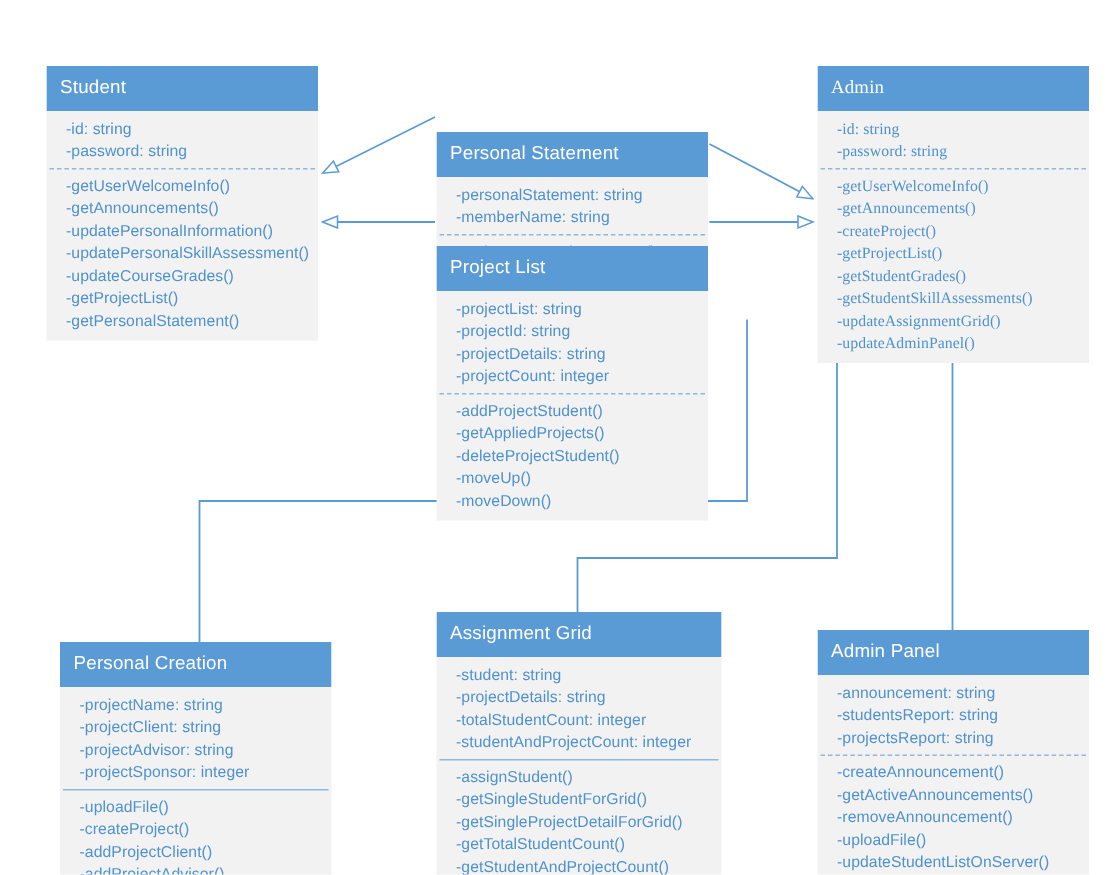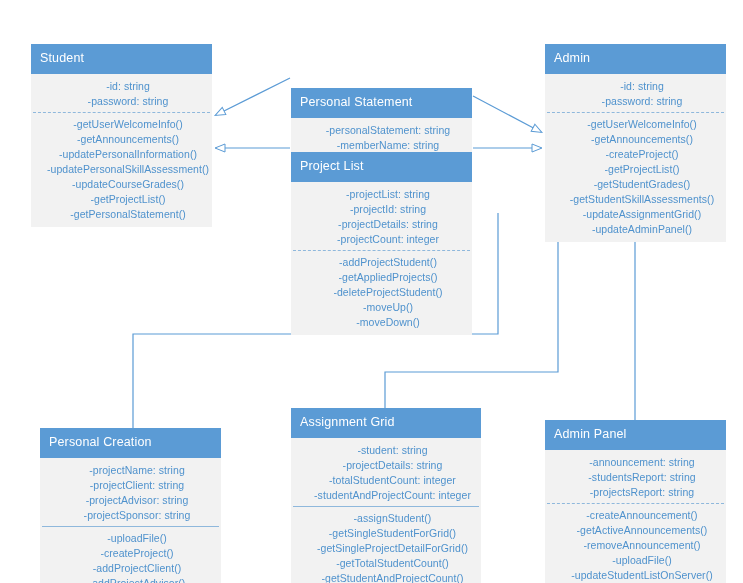--- a/index.html
+++ b/index.html
@@ -38,21 +38,20 @@
     background: #5B9BD5;
     color: #ffffff;
     font-size: 12.5px;
     line-height: 1.2;
     padding: 7px 9px 8px 9px;
     letter-spacing: 0.15px;
     white-space: nowrap;
   }
   .uml-section {
     padding: 4px 0 4px 0;
-    text-align: center;
   }
   .uml-attrs {
     padding-top: 5px;
     padding-bottom: 3px;
   }
   .uml-sep {
     border-top: 1px dashed #8FB8DC;
     height: 0;
     margin: 0 2px 0 2px;
   }
@@ -67,22 +66,22 @@
     color: #4F92CD;
     font-size: 10.5px;
     line-height: 15px;
     padding-left: 13px;
     white-space: nowrap;
     letter-spacing: 0.05px;
   }
   
   #cls-student        { left: 31px;  top: 44px;  width: 181px; }
   #cls-personal-stmt  { left: 291px; top: 40px;  width: 181px; margin-top: 48px; }
-  #cls-admin          { left: 545px; top: 44px;  width: 181px; }
-  #cls-project-list   { left: 291px; top: 152px; width: 181px; }
+  #cls-admin          { left: 545px; top: 44px;  width: 181px; font-family: Liberation Serif, serif; }
+  #cls-project-list   { left: 291px; top: 164px; width: 181px; }
   #cls-project-create { left: 40px;  top: 428px; width: 181px; }
   #cls-assign-grid    { left: 291px; top: 408px; width: 190px; }
   #cls-admin-panel    { left: 545px; top: 420px; width: 181px; }
 </style>
 </head>
 <body>
 
 <div id="canvas">
 
   <svg id="connectors" width="743" height="583" viewBox="0 0 743 583" xmlns="http://www.w3.org/2000/svg">
@@ -174,21 +173,21 @@
       <div class="uml-line">-moveDown()</div>
     </div>
   </div>
 
   <div class="uml-class" id="cls-project-create">
     <div class="uml-header">Personal Creation</div>
     <div class="uml-section uml-attrs">
       <div class="uml-line">-projectName: string</div>
       <div class="uml-line">-projectClient: string</div>
       <div class="uml-line">-projectAdvisor: string</div>
-      <div class="uml-line">-projectSponsor: string</div>
+      <div class="uml-line">-projectSponsor: integer</div>
     </div>
     <div class="uml-sep solid"></div>
     <div class="uml-section uml-ops">
       <div class="uml-line">-uploadFile()</div>
       <div class="uml-line">-createProject()</div>
       <div class="uml-line">-addProjectClient()</div>
       <div class="uml-line">-addProjectAdvisor()</div>
 
     </div>
   </div>

